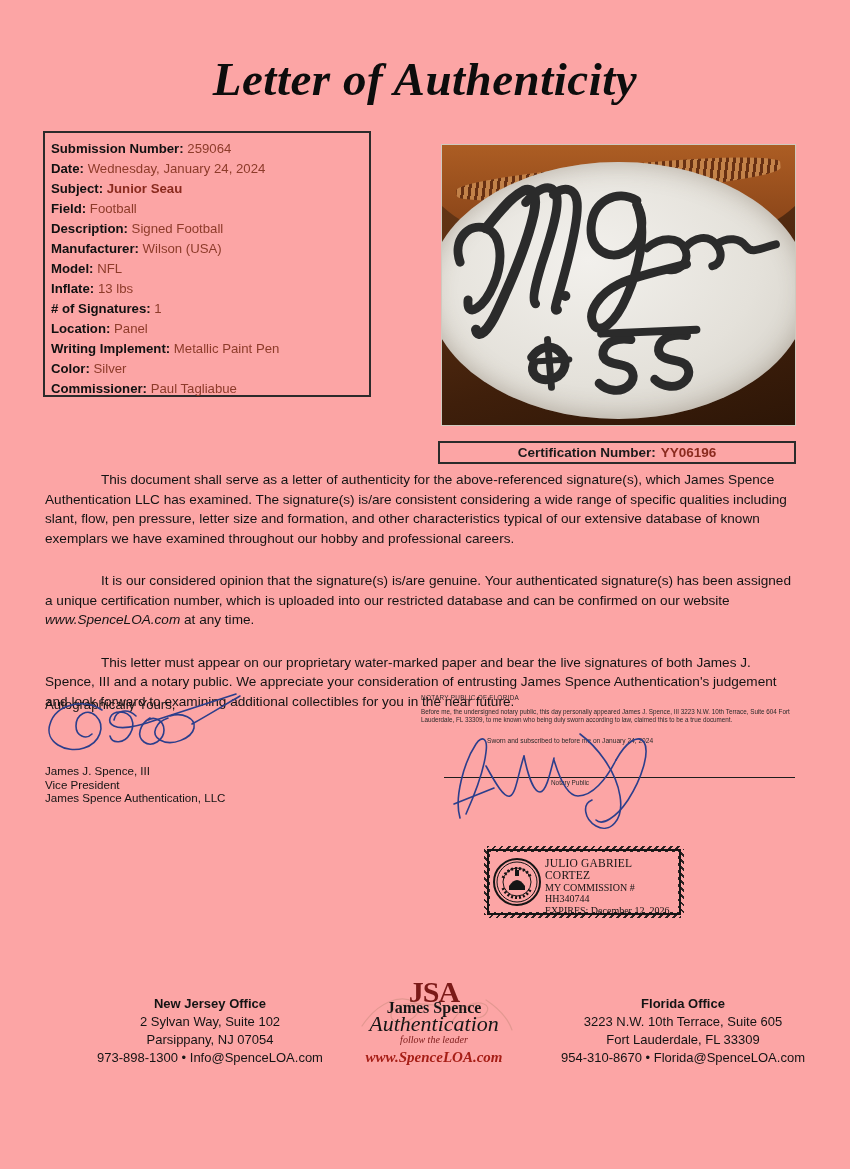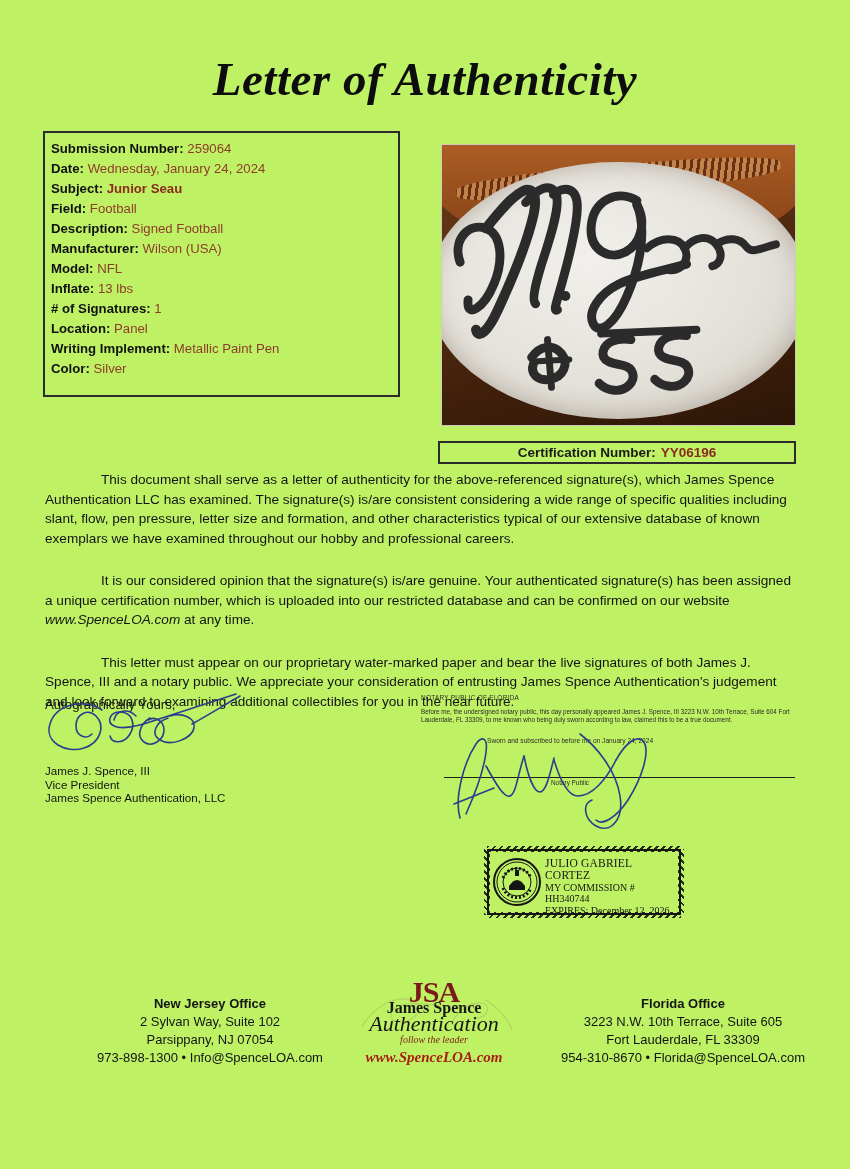--- a/index.html
+++ b/index.html
@@ -8,21 +8,21 @@
     background: #ffffff;
   }
   body {
     font-family: "Liberation Sans", sans-serif;
     color: #1a1a1a;
   }
   #page {
     position: relative;
     width: 850px;
     height: 1169px;
-    background: #bef264;
+    background: #fca5a5;
     overflow: hidden;
   }
 
   
   #title {
     position: absolute;
     left: 0;
     top: 52px;
     width: 850px;
     text-align: center;
@@ -32,21 +32,21 @@
     font-size: 47px;
     letter-spacing: 0.5px;
     color: #0d0d0d;
   }
 
   
   #details {
     position: absolute;
     left: 43px;
     top: 131px;
-    width: 357px;
+    width: 328px;
     height: 266px;
     border: 2px solid #2b2b2b;
     box-sizing: border-box;
     padding: 6px 0 0 6px;
   }
   .drow {
     font-size: 13.2px;
     line-height: 20px;
     white-space: nowrap;
   }
@@ -420,20 +420,24 @@
       <span class="dlabel">Location:</span>
       <span class="dvalue">Panel</span>
     </div>
     <div class="drow">
       <span class="dlabel">Writing Implement:</span>
       <span class="dvalue">Metallic Paint Pen</span>
     </div>
     <div class="drow">
       <span class="dlabel">Color:</span>
       <span class="dvalue">Silver</span>
+    </div>
+    <div class="drow">
+      <span class="dlabel">Commissioner:</span>
+      <span class="dvalue">Paul Tagliabue</span>
     </div>
   </div>
 
   <div id="photo">
     <div class="wood"></div>
     <div class="leather"></div>
     <div class="laces"></div>
     <div class="panel"></div>
     <svg class="ink" viewBox="0 0 355 282">
       <g fill="none" stroke="#2b2b2b" stroke-linecap="round" stroke-linejoin="round">

